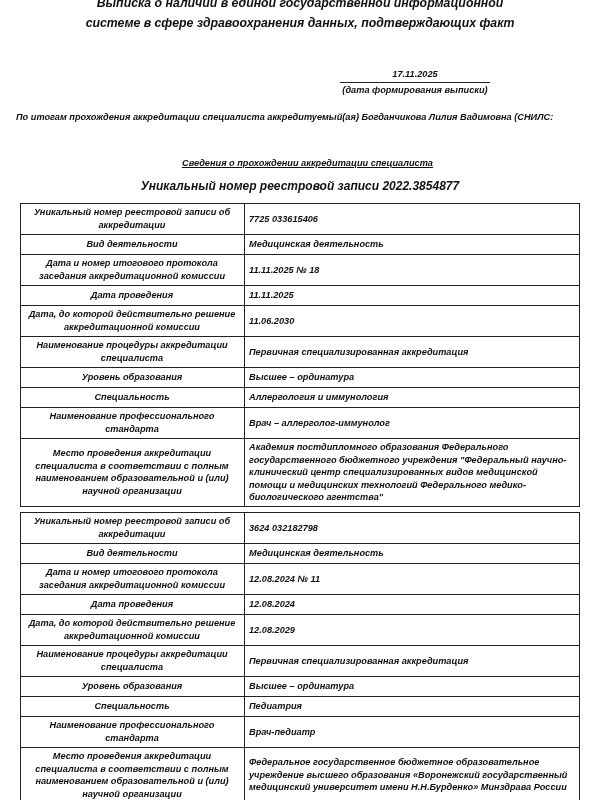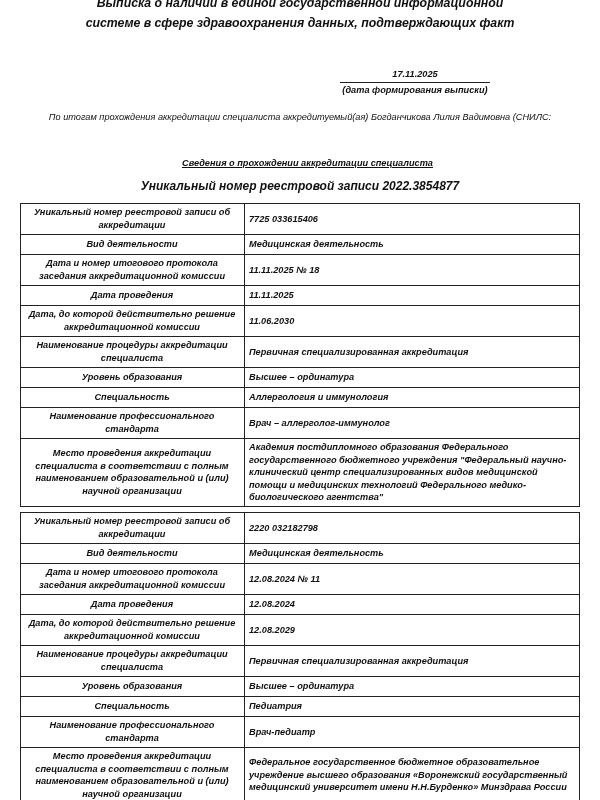--- a/index.html
+++ b/index.html
@@ -41,22 +41,22 @@
       line-height: 13px;
     }
     .date-caption {
       line-height: 13px;
       margin-top: 1px;
     }
     .intro {
       position: absolute;
       left: 16px; right: 16px;
       top: 111px;
-      text-align: center;
-      font-weight: normal;
+      text-align: left;
+      font-weight: bold;
       font-style: italic;
       font-size: 9.2px;
       line-height: 13.5px;
     }
     .section-heading {
       position: absolute;
       left: 0; right: 0;
       top: 157px;
       text-align: center;
       font-weight: bold;
@@ -160,21 +160,21 @@
         <td class="lbl">Место проведения аккредитации специалиста в соответствии с полным наименованием образовательной и (или) научной организации</td>
         <td>Академия постдипломного образования Федерального государственного бюджетного учреждения "Федеральный научно-клинический центр специализированных видов медицинской помощи и медицинских технологий Федерального медико-биологического агентства"</td>
       </tr>
   </tbody>
 </table>
 
 <table class="acc" id="table-2">
   <tbody>
     <tr style="height:31px">
         <td class="lbl">Уникальный номер реестровой записи об аккредитации</td>
-        <td>2220 032182798</td>
+        <td>3624 032182798</td>
       </tr>
     <tr style="height:20px">
         <td class="lbl">Вид деятельности</td>
         <td>Медицинская деятельность</td>
       </tr>
     <tr style="height:31px">
         <td class="lbl">Дата и номер итогового протокола заседания аккредитационной комиссии</td>
         <td>12.08.2024 № 11</td>
       </tr>
     <tr style="height:20px">

